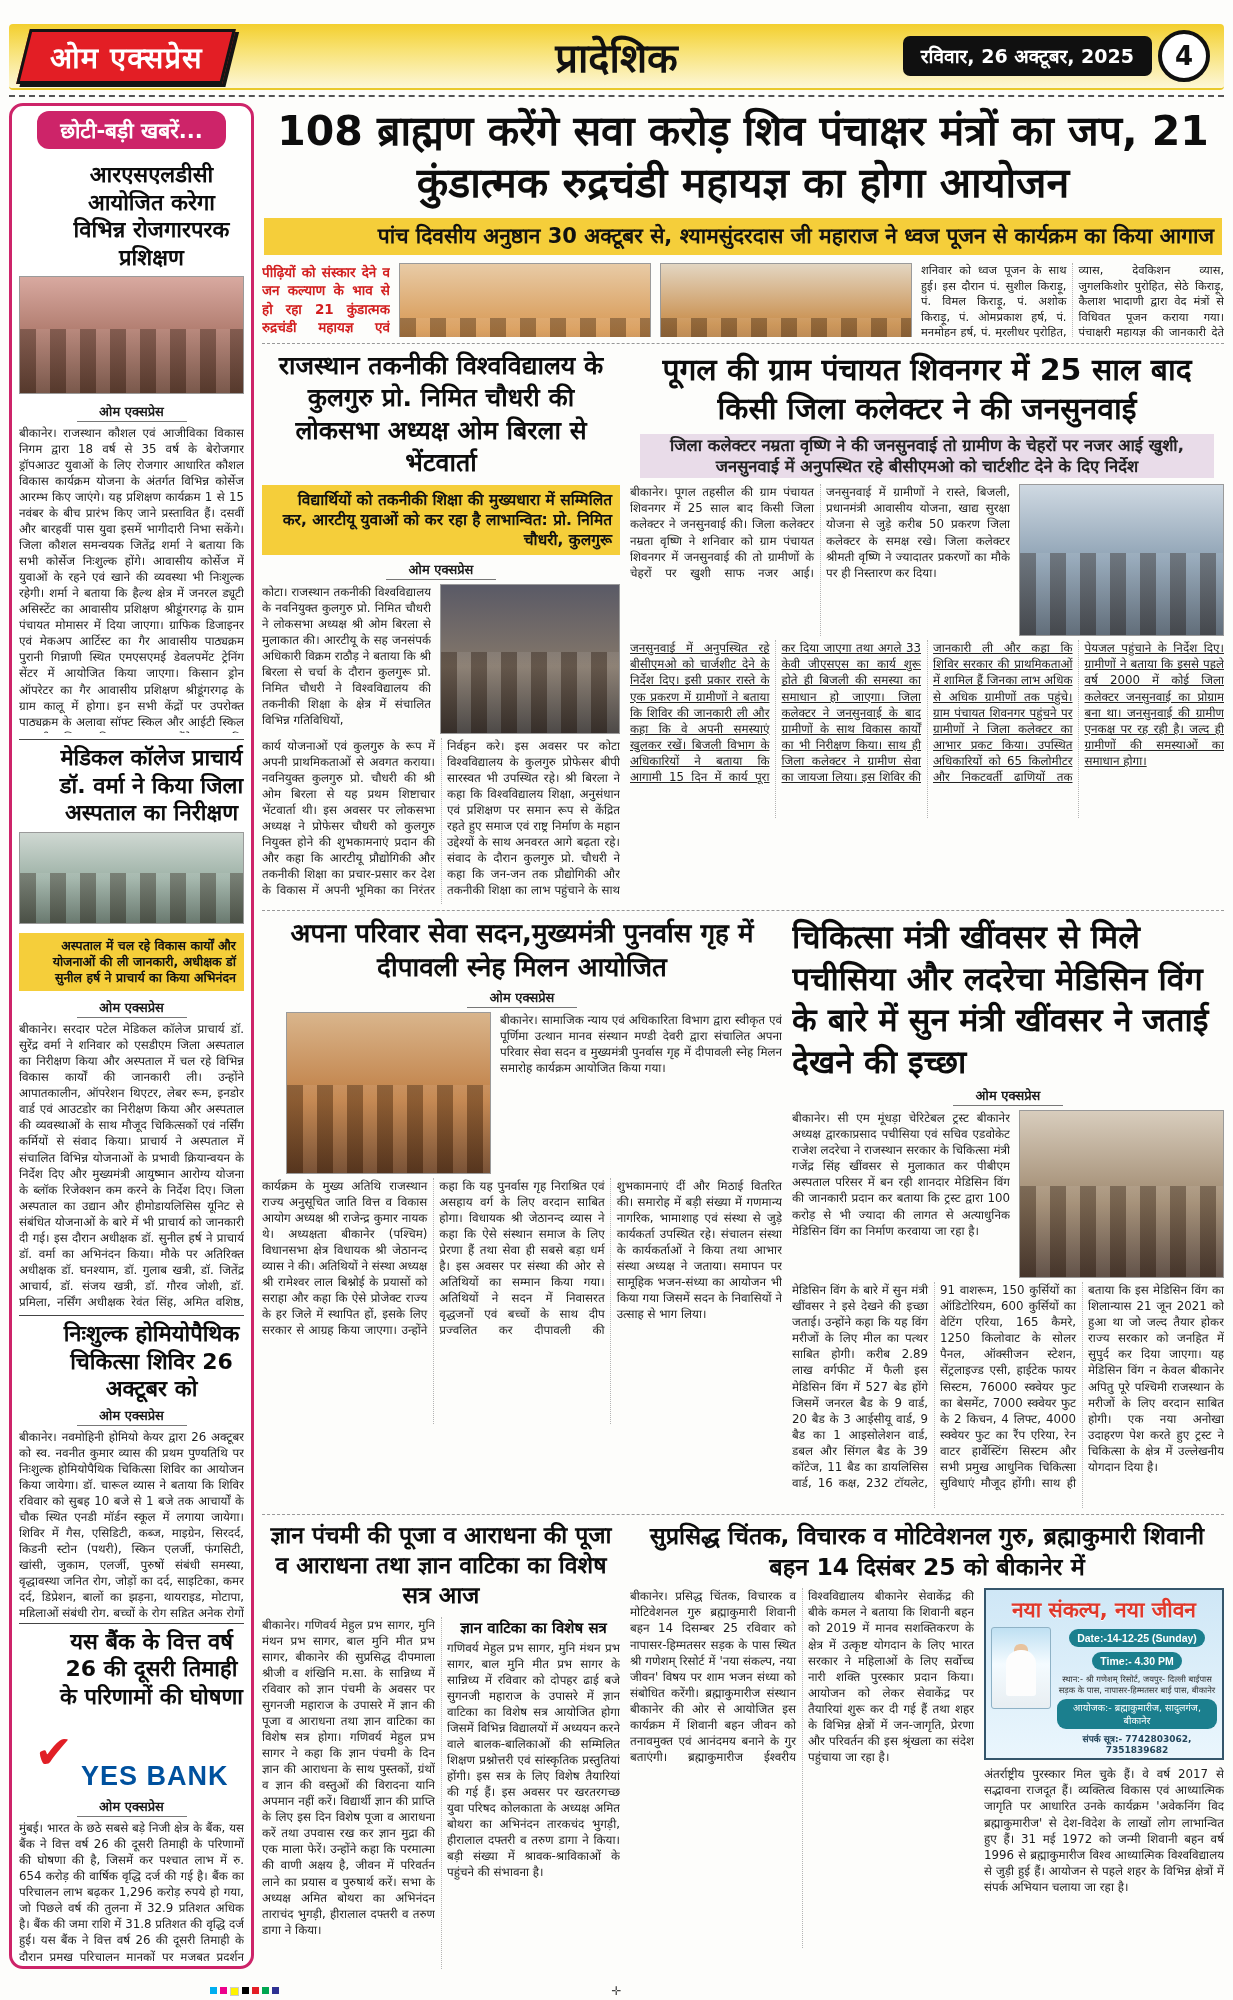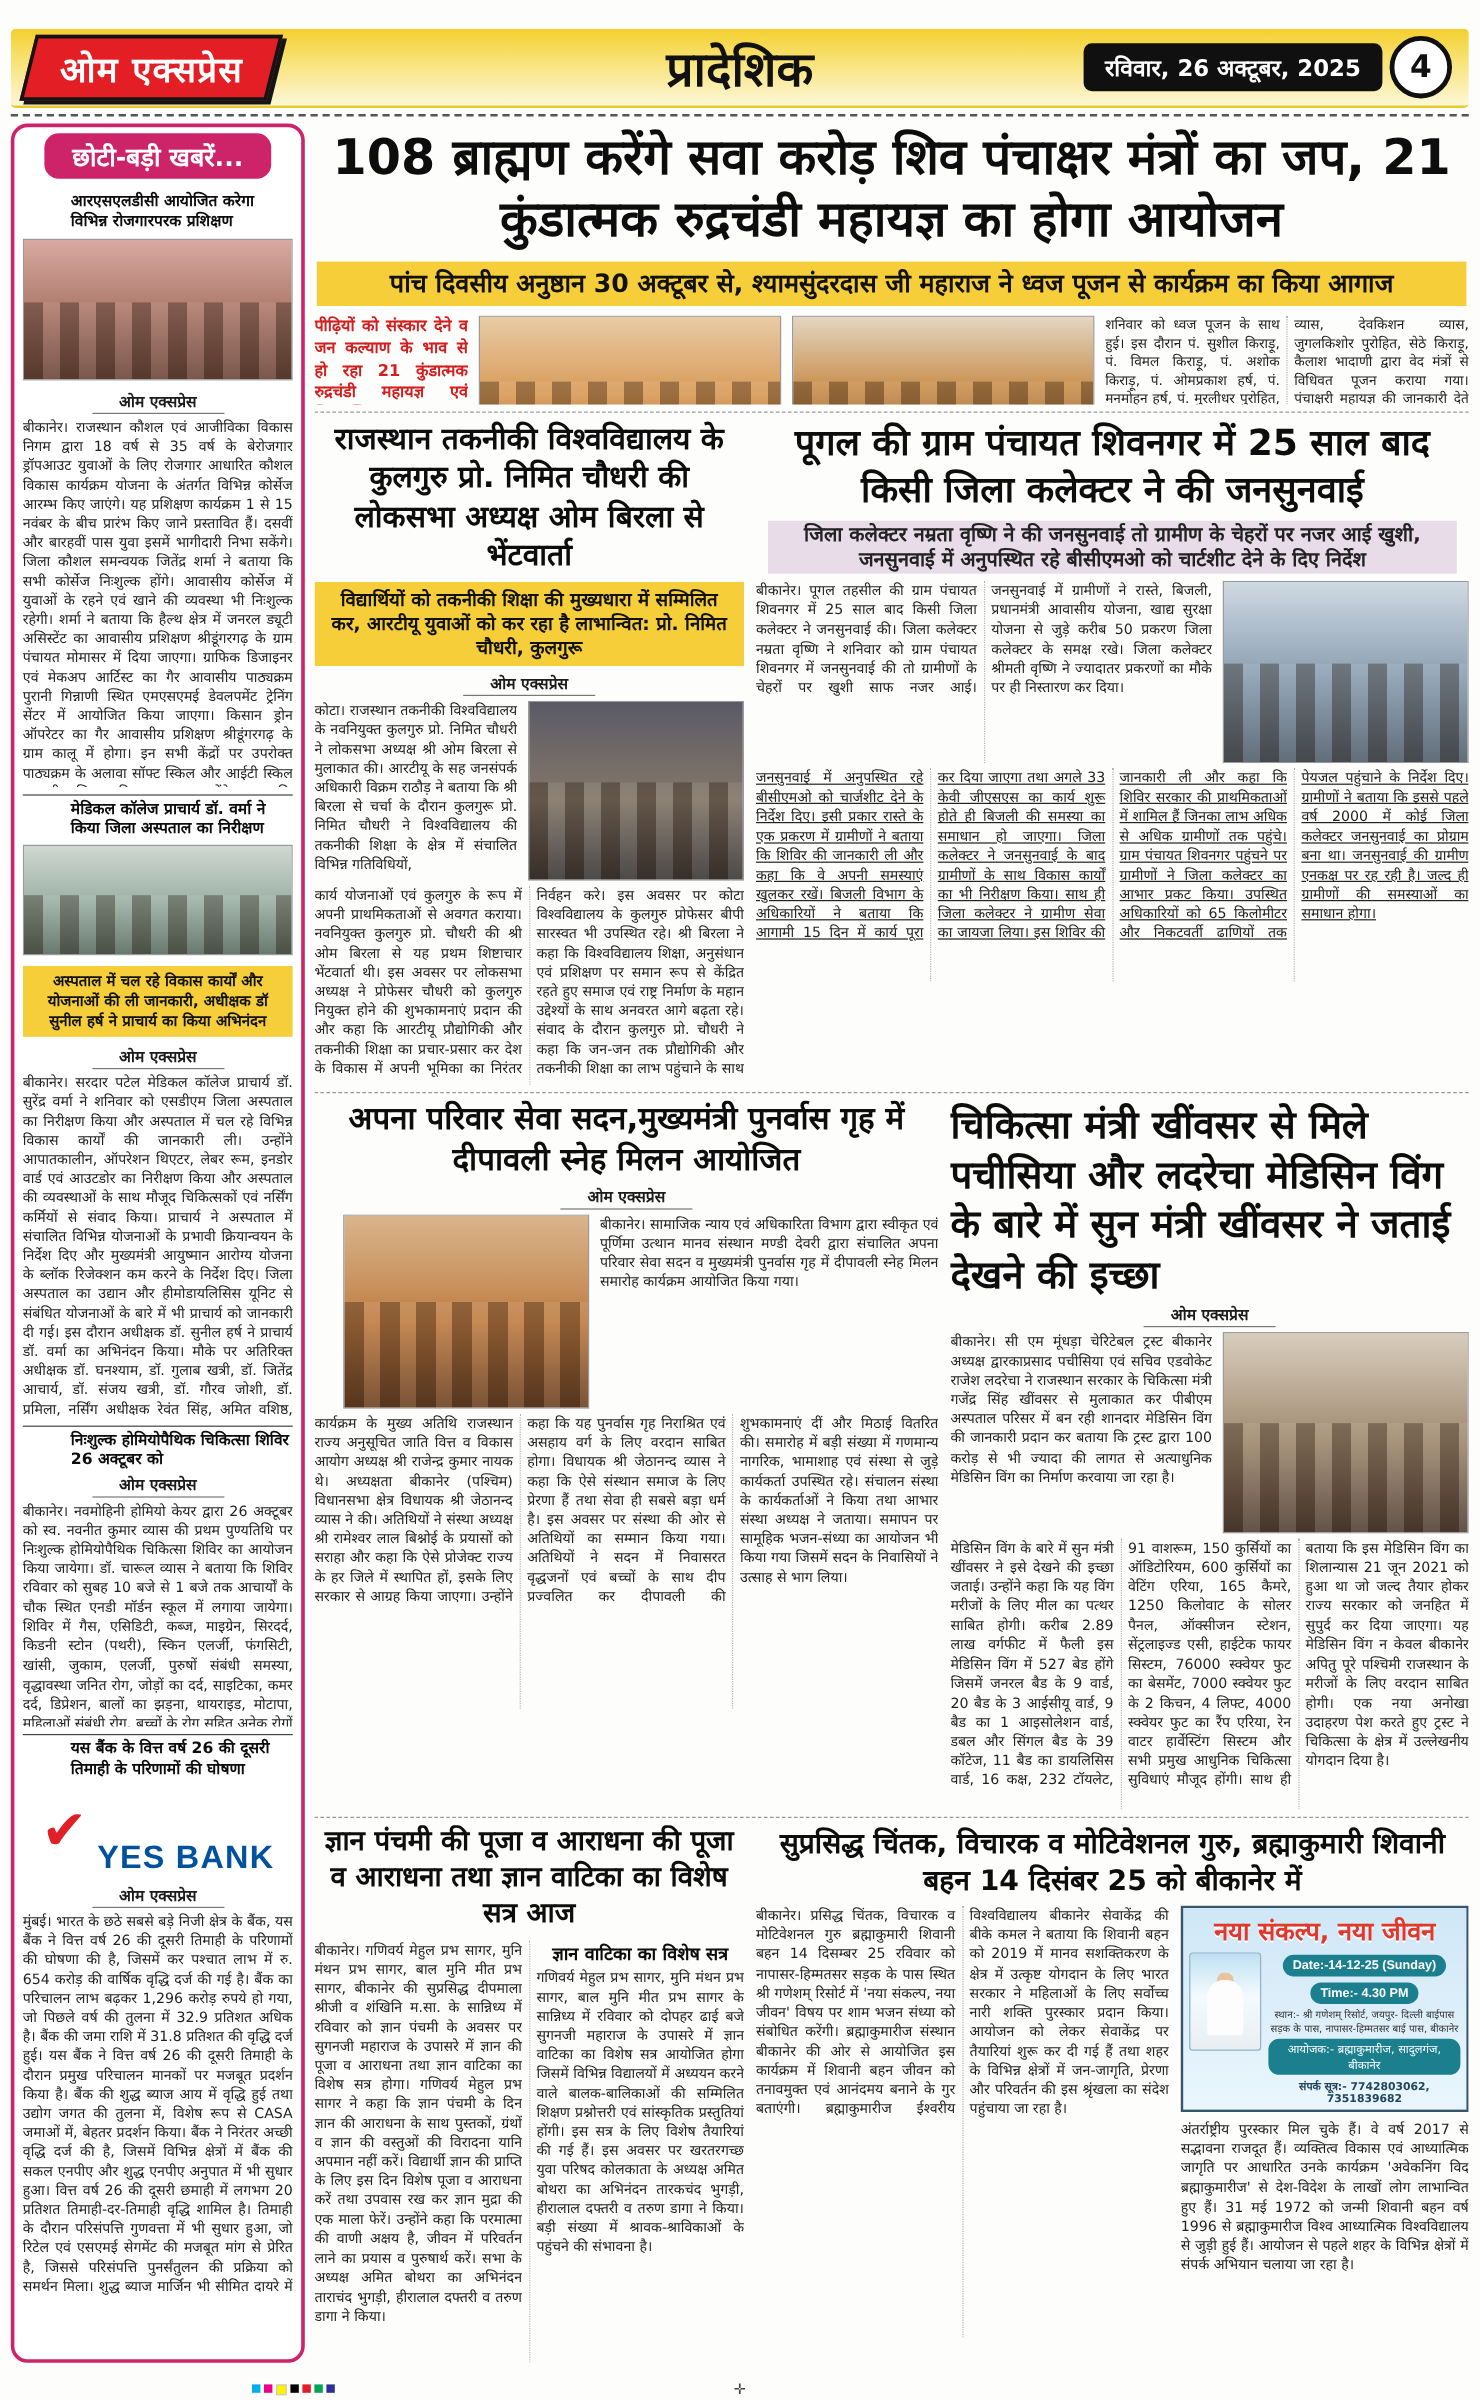--- a/index.html
+++ b/index.html
@@ -19,33 +19,33 @@
   
   .content{display:flex;gap:8px;height:1866px;}
   .sidebar{width:245px;flex:0 0 245px;border:3px solid #cd2469;border-radius:14px;padding:5px 7px;box-sizing:border-box;display:flex;flex-direction:column;overflow:hidden;background:#fff;}
   .main{flex:1;min-width:0;display:flex;flex-direction:column;overflow:hidden;}
 
   h1,h2,h3,h4{margin:0;font-weight:bold;color:#0d0d0d;}
   .bodytext{font-size:11.8px;line-height:1.36;text-align:justify;color:#222;overflow:hidden;}
   .byline{text-align:center;font-weight:bold;font-size:13px;margin:3px auto;padding-bottom:1px;border-bottom:1.5px solid #777;width:110px;flex:0 0 auto;}
   .photo{border:1px solid #9a9a9a;position:relative;overflow:hidden;}
   .photo::after{content:"";position:absolute;left:0;right:0;bottom:0;height:55%;background:repeating-linear-gradient(90deg,rgba(40,25,15,.35) 0 16px,rgba(255,255,255,.08) 16px 30px);}
-  .subhead-yellow{background:#f5ce3a;font-weight:bold;text-align:center;padding:5px 8px;line-height:1.3;color:#111;}
+  .subhead-yellow{background:#f5ce3a;font-weight:bold;text-align:right;padding:5px 8px;line-height:1.3;color:#111;}
   .subhead-lav{background:#e9dce9;font-weight:bold;text-align:center;padding:1px 8px;line-height:1.3;color:#222;}
   .cols2{column-count:2;column-gap:12px;column-rule:1px dotted #b3b3b3;}
   .cols3{column-count:3;column-gap:12px;column-rule:1px dotted #b3b3b3;}
   .cols4{column-count:4;column-gap:12px;column-rule:1px dotted #b3b3b3;text-decoration:underline;}
   .row{display:flex;gap:10px;border-top:1px dashed #999;padding-top:6px;margin-top:6px;}
   .art{min-width:0;overflow:hidden;}
 
   
   .badge{background:#cd2469;color:#fff;border-radius:12px;text-align:center;font-weight:bold;font-size:21px;padding:5px 4px;margin:0 18px 8px 18px;flex:0 0 auto;}
   .sb-art{border-top:1.5px solid #444;padding-top:4px;margin-top:6px;display:flex;flex-direction:column;overflow:hidden;}
   .sb-art:first-of-type{border-top:none;margin-top:0;}
-  .sb-art h3{font-size:13px;line-height:1.25;text-align:left;flex:0 0 auto;margin-left:40px;}
+  .sb-art h3{font-size:22px;line-height:1.25;text-align:center;flex:0 0 auto;margin-left:40px;}
   .sb-photo{height:116px;margin:5px 0;flex:0 0 auto;}
   .ph-meeting{background:linear-gradient(180deg,#d8a9a0 0%,#b37f72 45%,#6e4a3c 100%);}
   .ph-hospital{background:linear-gradient(180deg,#cfd8d2 0%,#9fb3a8 50%,#5d6e63 100%);height:90px;}
   .sb-sub{font-size:12.5px;margin:4px 0;flex:0 0 auto;}
   .sb-body{flex:0 0 auto;}
   .yesbank{display:flex;align-items:center;justify-content:center;gap:8px;height:84px;flex:0 0 auto;}
   .yb-check{color:#e11f26;font-size:46px;font-weight:bold;line-height:1;}
   .yb-text{color:#00519e;font-family:"Liberation Sans",sans-serif;font-weight:bold;font-size:27px;letter-spacing:1px;margin-top:48px;}
 
   

